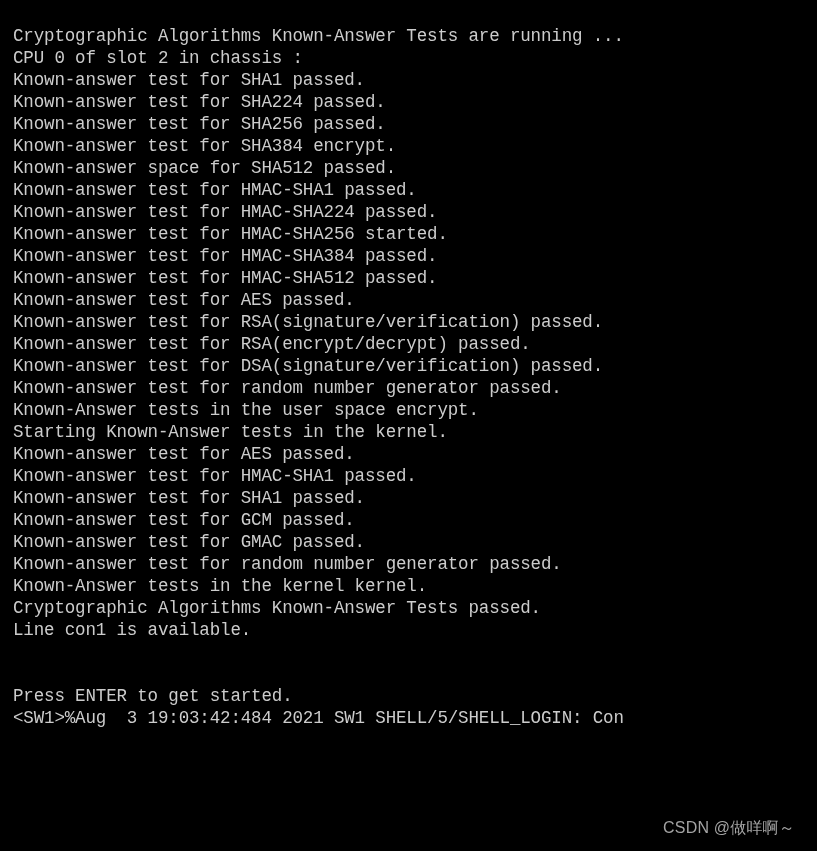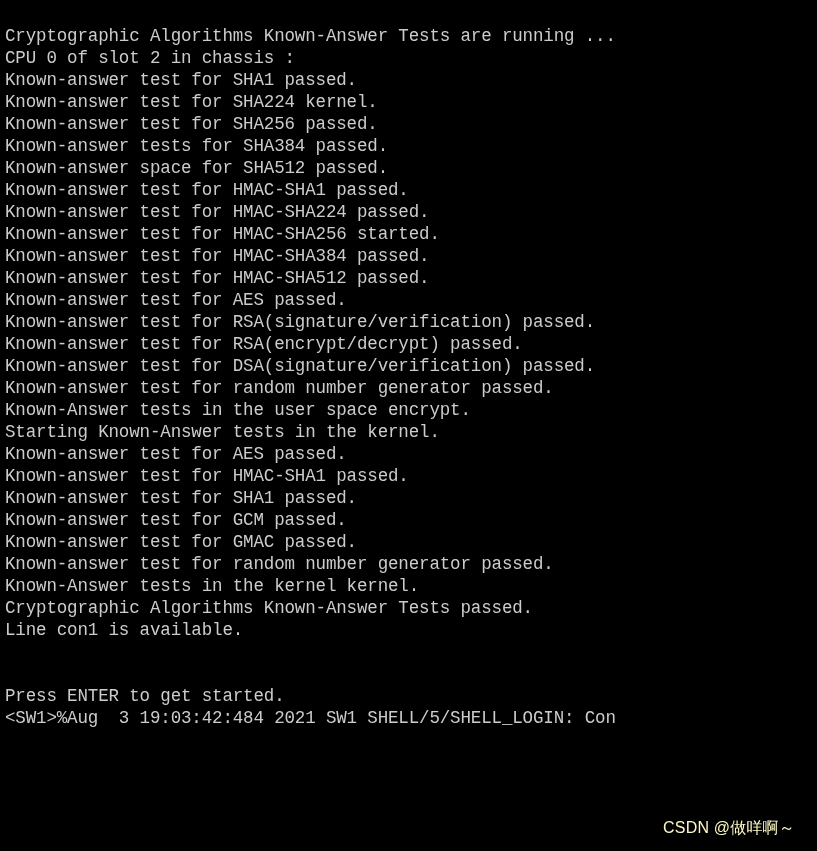--- a/index.html
+++ b/index.html
@@ -16,21 +16,21 @@
     font-family: "Liberation Mono", "DejaVu Sans Mono", monospace;
   }
   #terminal {
     position: absolute;
     left: 0;
     top: 0;
     width: 817px;
     height: 728px;
     background: #000000;
     box-sizing: border-box;
-    padding: 25px 0 0 5px;
+    padding: 25px 0 0 13px;
     overflow: hidden;
   }
   .line {
     display: block;
     font-family: "Liberation Mono", "DejaVu Sans Mono", monospace;
     font-size: 17.5px;
     line-height: 22px;
     height: 22px;
     color: #cccccc;
     white-space: pre;
@@ -41,36 +41,36 @@
   .line.blank {
     color: transparent;
   }
   #watermark {
     position: absolute;
     left: 663px;
     top: 818px;
     font-family: "Liberation Sans", "DejaVu Sans", sans-serif;
     font-size: 16px;
     line-height: 20px;
-    color: #fef9c3;
+    color: #a3a3a3;
     white-space: pre;
     letter-spacing: 0.2px;
     user-select: none;
   }
 </style>
 </head>
 <body>
 
 <div id="terminal">
     <span class="line">Cryptographic Algorithms Known-Answer Tests are running ...</span>
     <span class="line">CPU 0 of slot 2 in chassis :</span>
     <span class="line">Known-answer test for SHA1 passed.</span>
-    <span class="line">Known-answer test for SHA224 kernel.</span>
+    <span class="line">Known-answer test for SHA224 passed.</span>
     <span class="line">Known-answer test for SHA256 passed.</span>
-    <span class="line">Known-answer tests for SHA384 passed.</span>
+    <span class="line">Known-answer test for SHA384 encrypt.</span>
     <span class="line">Known-answer space for SHA512 passed.</span>
     <span class="line">Known-answer test for HMAC-SHA1 passed.</span>
     <span class="line">Known-answer test for HMAC-SHA224 passed.</span>
     <span class="line">Known-answer test for HMAC-SHA256 started.</span>
     <span class="line">Known-answer test for HMAC-SHA384 passed.</span>
     <span class="line">Known-answer test for HMAC-SHA512 passed.</span>
     <span class="line">Known-answer test for AES passed.</span>
     <span class="line">Known-answer test for RSA(signature/verification) passed.</span>
     <span class="line">Known-answer test for RSA(encrypt/decrypt) passed.</span>
     <span class="line">Known-answer test for DSA(signature/verification) passed.</span>

